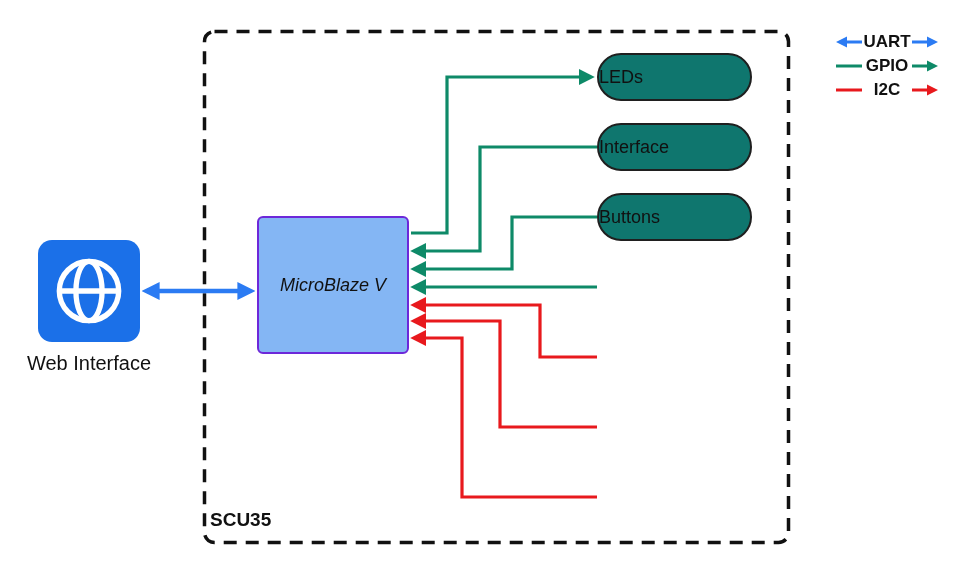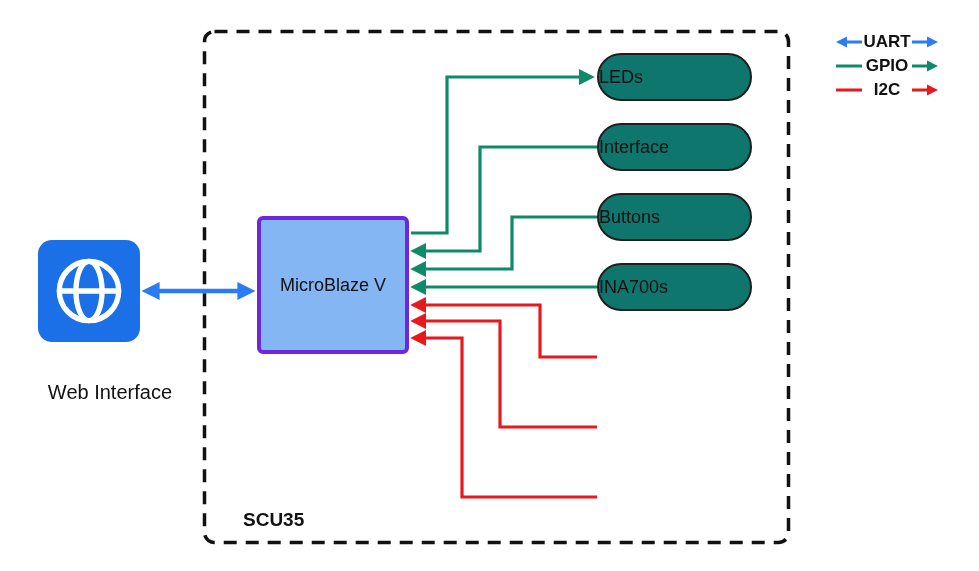--- a/index.html
+++ b/index.html
@@ -9,46 +9,46 @@
   }
   svg.wires{position:absolute;left:0;top:0;z-index:1;}
 
   
   .web-icon{
     position:absolute;left:38px;top:240px;width:102px;height:102px;
     background:#1b70e8;border-radius:14px;z-index:2;
     display:flex;align-items:center;justify-content:center;
   }
   .web-label{
-    position:absolute;left:6px;top:352px;width:166px;text-align:right;
-    font-size:20px;z-index:2;margin-top:29px;
+    position:absolute;left:6px;top:352px;width:166px;text-align:center;
+    font-size:20px;z-index:2;
   }
 
   
   .mb-box{
     position:absolute;left:257px;top:216px;width:152px;height:138px;
-    background:#84b6f4;border:4px solid #6d28d9;border-radius:6px;
+    background:#84b6f4;border:2px solid #6d28d9;border-radius:6px;
     display:flex;align-items:center;justify-content:center;
-    font-size:18px;z-index:2;box-sizing:border-box;
+    font-size:18px;z-index:2;box-sizing:border-box;font-style:italic;
   }
 
   
   .pills{
     position:absolute;left:597px;top:53px;display:flex;flex-direction:column;gap:22px;z-index:2;
   }
   .pill{
     width:155px;height:48px;box-sizing:border-box;
     background:#0f766e;border:2px solid #1f1f1f;border-radius:24px;
     display:flex;align-items:center;
     font-size:18px;
   }
 
   
   .scu-label{
-    position:absolute;left:210px;top:509px;font-size:19px;font-weight:800;z-index:2;margin-left:33px;
+    position:absolute;left:210px;top:509px;font-size:19px;font-weight:800;z-index:2;
   }
 
   
   .legend{
     position:absolute;left:836px;top:33px;display:flex;flex-direction:column;gap:7px;z-index:2;
   }
   .legend-row{display:flex;align-items:center;}
   .legend-label{
     width:50px;text-align:center;font-size:17px;font-weight:700;line-height:1;
   }
@@ -101,23 +101,20 @@
   <div class="pills">
     <div class="pill">
       <span>LEDs</span>
     </div>
     <div class="pill">
       <span>Interface</span>
     </div>
     <div class="pill">
       <span>Buttons</span>
     </div>
-    <div class="pill">
-      <span>INA700s</span>
-    </div>
   </div>
 
   <div class="scu-label">SCU35</div>
 
   <div class="legend">
     <div class="legend-row">
       <svg width="26" height="14">
         <polygon points="0,7 11,1.5 11,12.5" fill="#2b7bf3"></polygon>
         <rect x="9" y="5.5" width="17" height="3" fill="#2b7bf3"></rect>
       </svg>

